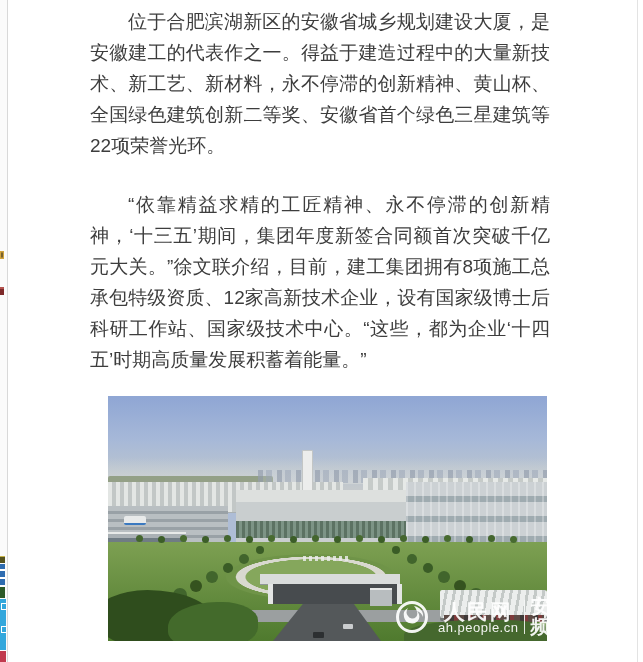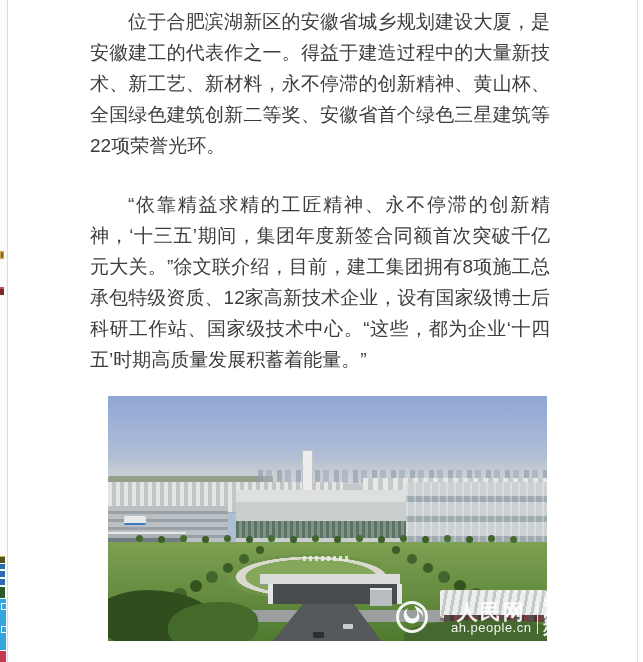--- a/index.html
+++ b/index.html
@@ -82,21 +82,21 @@
   .bush-left-b{left:60px;top:206px;width:90px;height:46px;background:#436a2b;border-radius:55% 40% 45% 35%;}
   .bush-right{left:296px;top:224px;width:143px;height:30px;background:#45682e;border-radius:50% 30% 10% 20%;}
   .bus{left:16px;top:120px;width:22px;height:7px;background:#e8eaea;border-bottom:2px solid #3a79c0;border-radius:2px;}
   .car-light{left:235px;top:228px;width:10px;height:5px;background:#caccce;border-radius:1px;}
   .car-dark{left:205px;top:236px;width:11px;height:6px;background:#2c2f31;border-radius:1px;}
 
   
   .wm{position:absolute;left:286px;top:198px;width:150px;height:46px;display:flex;align-items:center;
       color:#ffffff;opacity:.93;}
   .wm-logo{width:36px;height:36px;flex:0 0 auto;}
-  .wm-mid{margin-left:21px;text-align:center;}
+  .wm-mid{margin-left:8px;text-align:center;}
   .wm-brand{font-size:21px;font-weight:bold;line-height:22px;letter-spacing:2px;white-space:nowrap;}
   .wm-url{font-size:13px;font-weight:normal;letter-spacing:.5px;line-height:10px;}
   .wm-sep{width:1px;height:34px;background:rgba(255,255,255,.9);margin:0 5px 0 6px;flex:0 0 auto;}
   .wm-ch{font-size:19px;font-weight:bold;line-height:20px;text-align:left;white-space:nowrap;}
 </style>
 </head>
 <body>
 
 <div class="page">
 

